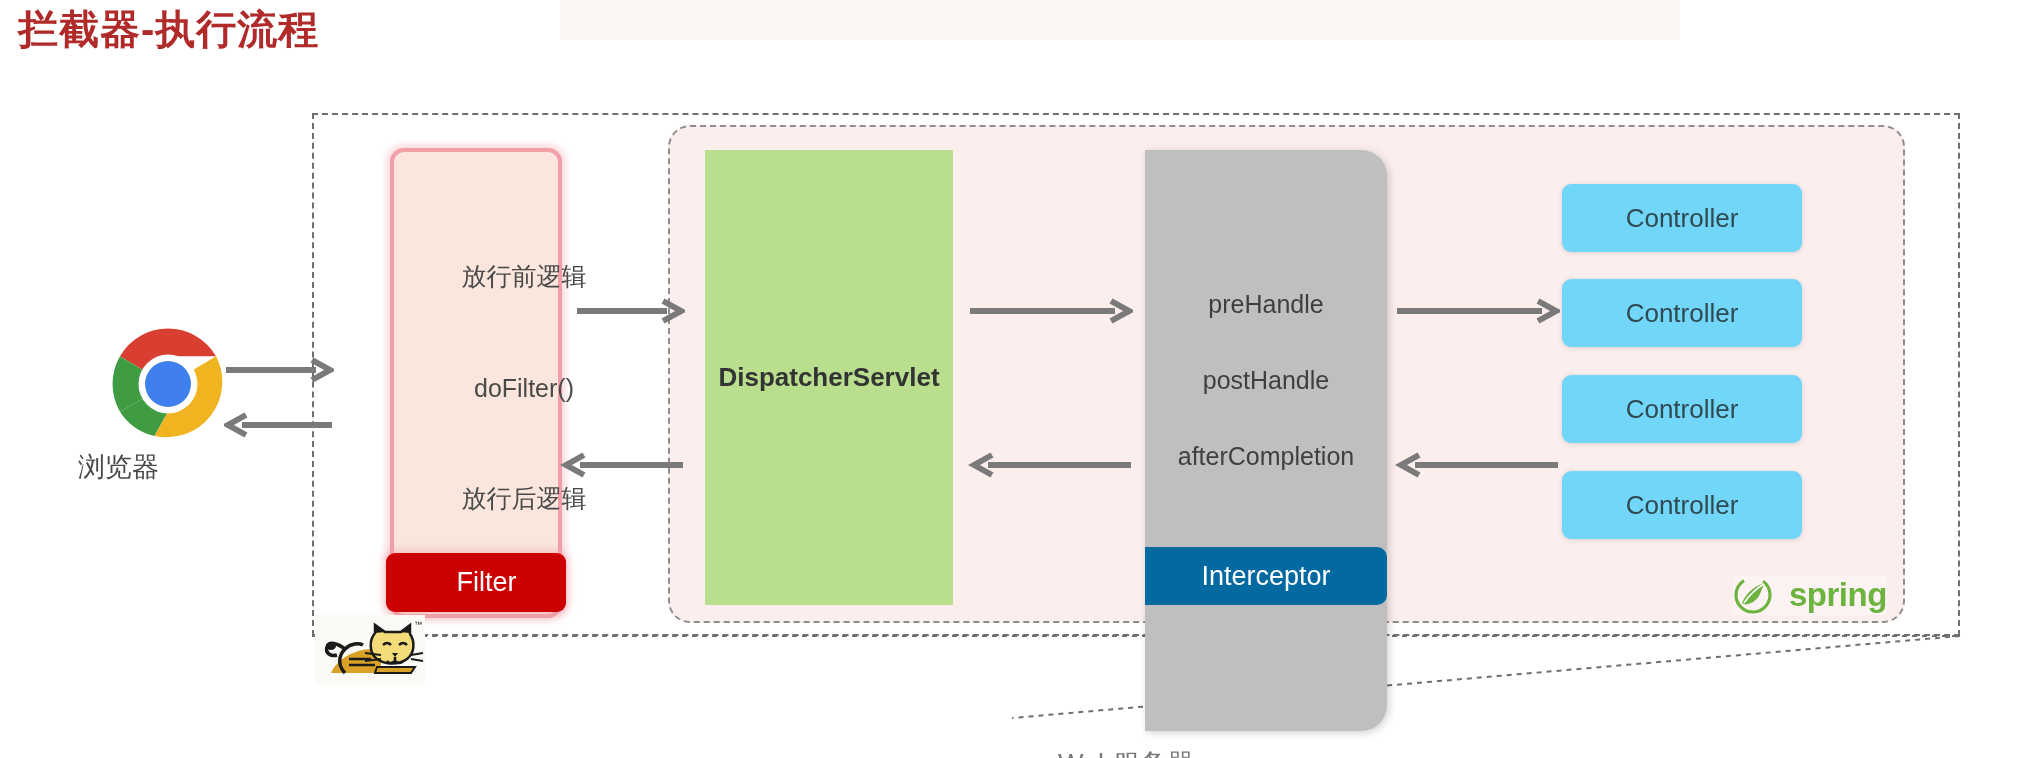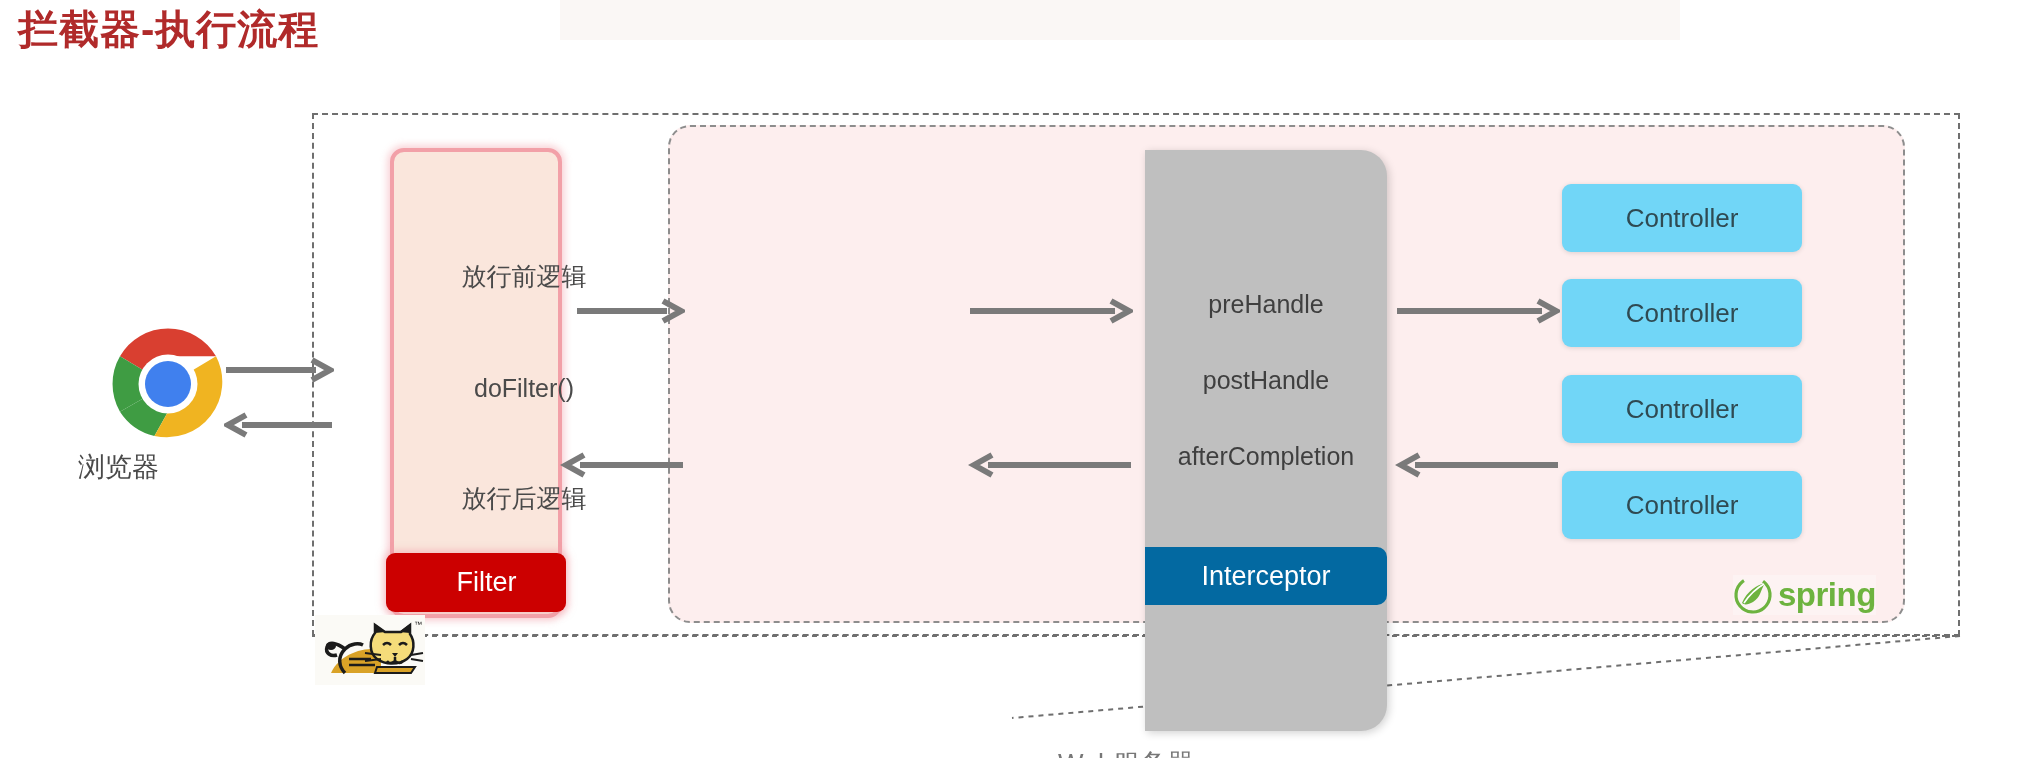--- a/index.html
+++ b/index.html
@@ -240,20 +240,21 @@
   #controller-3 { top: 471px; }
 
   
   #spring-logo {
     position: absolute;
     left: 1733px;
     top: 575px;
     display: flex;
     align-items: center;
     background: #fdf3f3;
+    gap: 11px;
   }
   #spring-wordmark {
     font-size: 33px;
     font-weight: bold;
     color: #6db33f;
     margin-left: 5px;
     letter-spacing: -0.5px;
   }
 </style>
 </head>
@@ -326,20 +327,23 @@
 
   <svg class="arrow" style="left:575px; top:297px;" width="110" height="28" viewBox="0 0 110 28">
     <path d="M2 14 L92 14" stroke="#7a7a7a" stroke-width="6" fill="none"></path>
     <path d="M88 4 L106 14 L88 24" stroke="#7a7a7a" stroke-width="6" fill="none" stroke-linecap="butt" stroke-linejoin="miter"></path>
   </svg>
   <svg class="arrow" style="left:560px; top:451px;" width="125" height="28" viewBox="0 0 125 28">
     <path d="M123 14 L20 14" stroke="#7a7a7a" stroke-width="6" fill="none"></path>
     <path d="M24 4 L6 14 L24 24" stroke="#7a7a7a" stroke-width="6" fill="none" stroke-linecap="butt" stroke-linejoin="miter"></path>
   </svg>
 
+  <div id="dispatcher-box">
+    <div id="dispatcher-label">DispatcherServlet</div>
+  </div>
 
   <svg class="arrow" style="left:968px; top:297px;" width="165" height="28" viewBox="0 0 165 28">
     <path d="M2 14 L147 14" stroke="#7a7a7a" stroke-width="6" fill="none"></path>
     <path d="M143 4 L161 14 L143 24" stroke="#7a7a7a" stroke-width="6" fill="none" stroke-linecap="butt" stroke-linejoin="miter"></path>
   </svg>
   <svg class="arrow" style="left:968px; top:451px;" width="165" height="28" viewBox="0 0 165 28">
     <path d="M163 14 L20 14" stroke="#7a7a7a" stroke-width="6" fill="none"></path>
     <path d="M24 4 L6 14 L24 24" stroke="#7a7a7a" stroke-width="6" fill="none" stroke-linecap="butt" stroke-linejoin="miter"></path>
   </svg>
 

